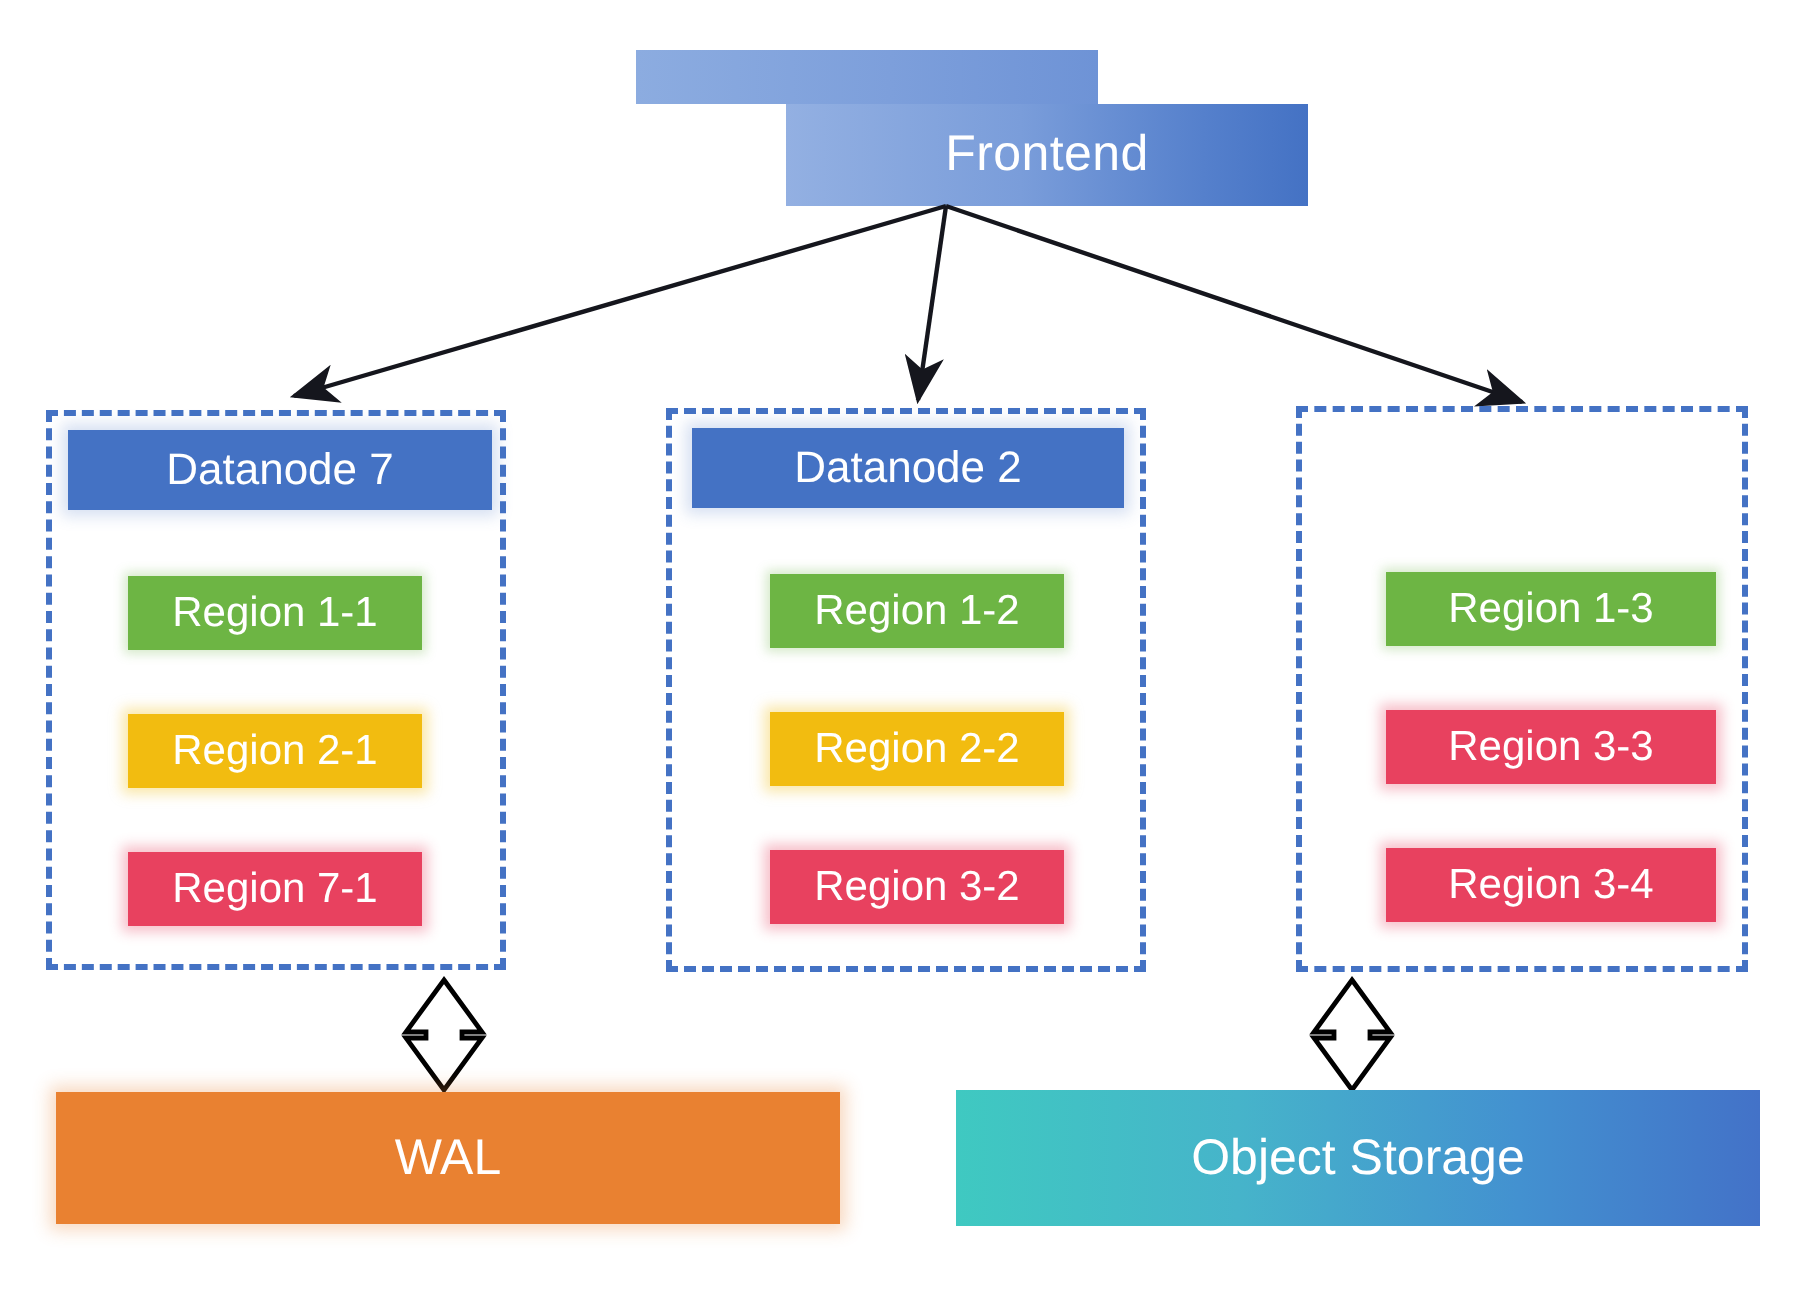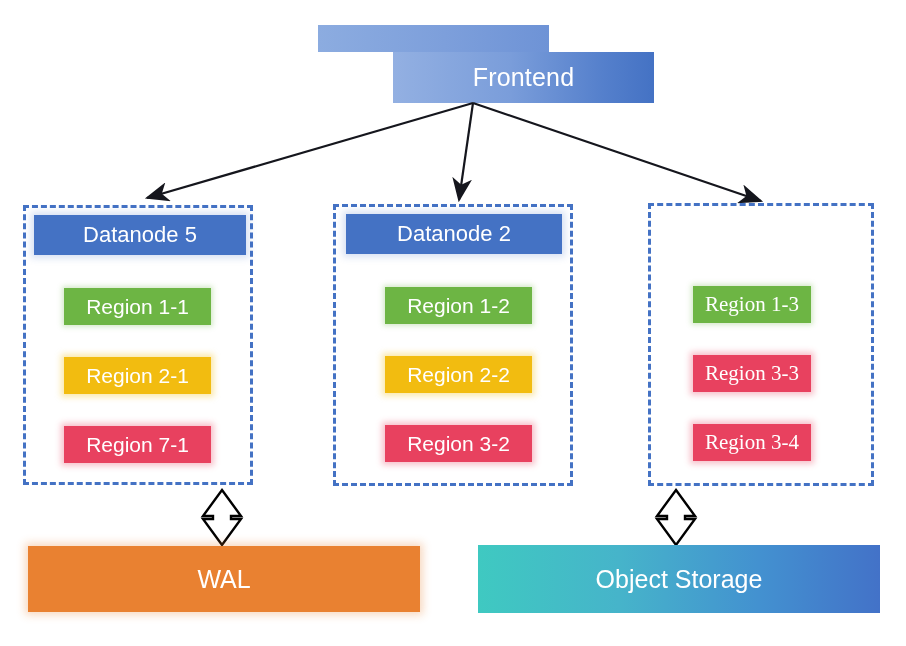--- a/index.html
+++ b/index.html
@@ -94,21 +94,21 @@
   .region.yellow { background: #F2BC10; box-shadow: 0 0 6px 3px rgba(242,188,16,0.35); }
   .region.red    { background: #E8415F; box-shadow: 0 0 6px 3px rgba(232,65,95,0.33); }
 
   
   .region.row0 { top: 80px; }
   .region.row1 { top: 149px; }
   .region.row2 { top: 218px; }
 
   #datanode-1 .region { left: 38px; width: 147px; }
   #datanode-2 .region { left: 49px; width: 147px; }
-  #datanode-3 .region { left: 42px; width: 118px; font-family: Liberation Serif, serif; }
+  #datanode-3 .region { left: 42px; width: 165px; }
 
   
   .store {
     position: absolute;
     display: flex;
     align-items: center;
     justify-content: center;
   }
   .store .label {
     color: #ffffff;
@@ -168,21 +168,21 @@
         <path d="M0,0 L11,4.5 L0,9 L3,4.5 Z" fill="#15161D"></path>
       </marker>
     </defs>
     <line class="flow-line" x1="473" y1="103" x2="147" y2="198" marker-end="url(#arrowhead)"></line>
     <line class="flow-line" x1="473" y1="103" x2="459" y2="200" marker-end="url(#arrowhead)"></line>
     <line class="flow-line" x1="473" y1="103" x2="761" y2="201" marker-end="url(#arrowhead)"></line>
   </svg>
 
   <div class="datanode" id="datanode-1">
     <div class="dn-header">
-      <span class="label">Datanode 5</span>
+      <span class="label">Datanode 7</span>
     </div>
     <div class="region green row0">
       <span class="label">Region 1-1</span>
     </div>
     <div class="region yellow row1">
       <span class="label">Region 2-1</span>
     </div>
     <div class="region red row2">
       <span class="label">Region 7-1</span>
     </div>

